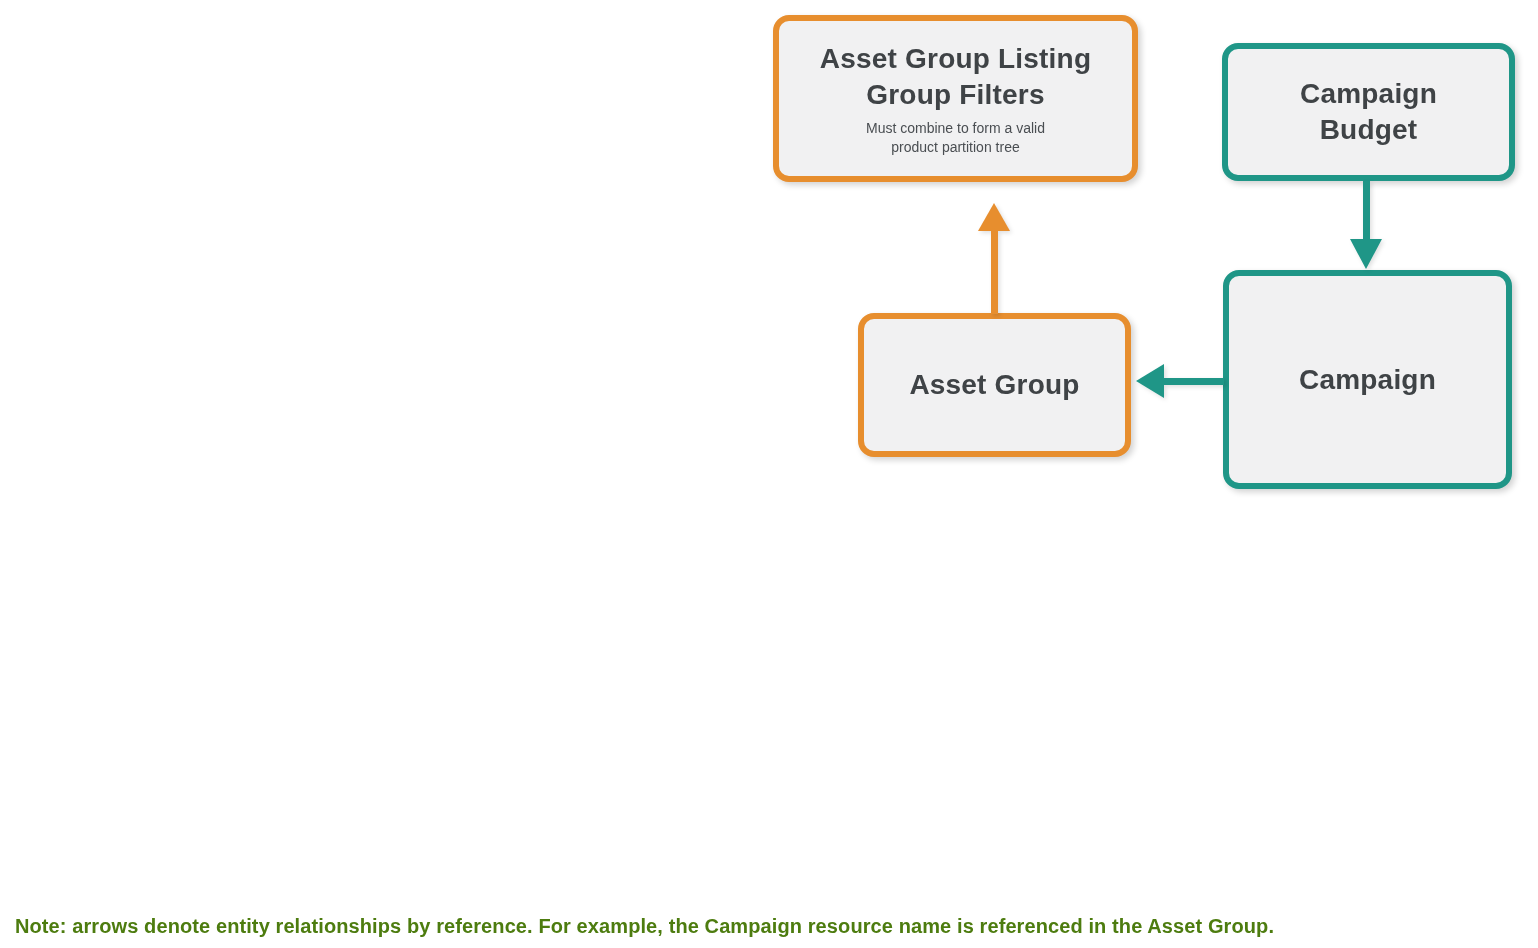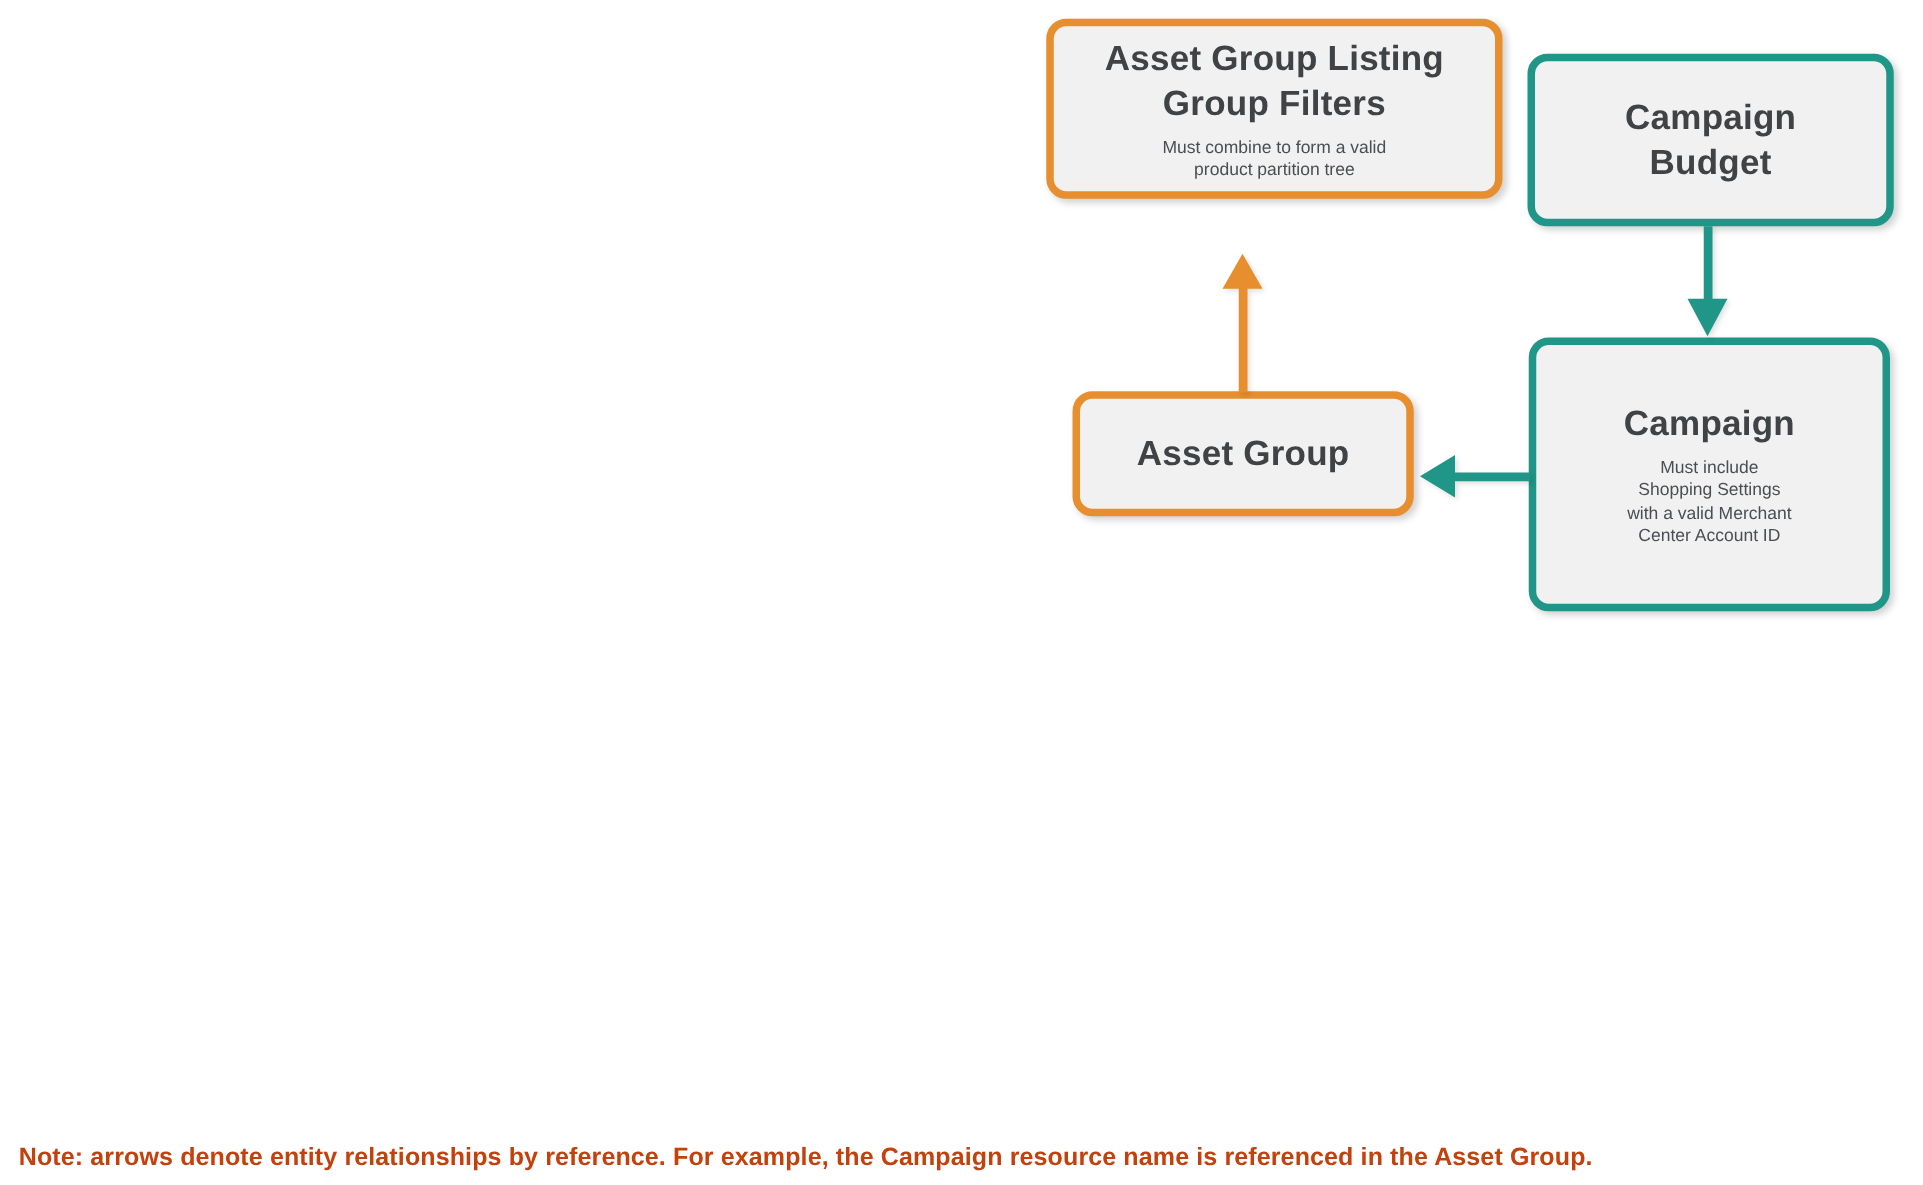--- a/index.html
+++ b/index.html
@@ -31,23 +31,23 @@
     letter-spacing: 0.2px;
   }
   .box-subtitle {
     font-size: 14px;
     line-height: 1.32;
     color: #4A4E52;
     white-space: pre-line;
     margin-top: 7px;
   }
 
-  .box-filters        { left: 837px;  top: 15px;  width: 365px; height: 144px; }
+  .box-filters        { left: 773px;  top: 15px;  width: 365px; height: 167px; }
   .box-campaign-budget{ left: 1222px; top: 43px;  width: 293px; height: 138px; }
-  .box-asset-group    { left: 858px;  top: 313px; width: 273px; height: 100px; }
+  .box-asset-group    { left: 858px;  top: 313px; width: 273px; height: 144px; }
   .box-campaign       { left: 1223px; top: 270px; width: 289px; height: 219px; }
 
   
   .arrow { position: absolute; filter: drop-shadow(2px 2px 2px rgba(0,0,0,0.12)); }
   .shaft { position: absolute; background: #999; }
   .head  { position: absolute; width: 0; height: 0; }
 
   .arrow-up { left: 978px; top: 203px; width: 32px; height: 111px; }
   .arrow-up .head {
     left: 0; top: 0;
@@ -74,21 +74,21 @@
     border-right: 28px solid #999;
   }
   .arrow-left .shaft { left: 26px; top: 13.5px; width: 62px; height: 7px; }
 
   
   .note {
     position: absolute;
     left: 15px; top: 915px;
     font-size: 20px;
     font-weight: bold;
-    color: #c2410c;
+    color: #4d7c0f;
     letter-spacing: 0.1px;
   }
 </style>
 </head>
 <body>
 
 <div class="canvas">
 
   <div class="box box-filters" style="border-color: rgb(231, 142, 46);">
     <div class="box-title">Asset Group Listing
@@ -101,24 +101,20 @@
     <div class="box-title">Campaign
 Budget</div>
   </div>
 
   <div class="box box-asset-group" style="border-color: rgb(231, 142, 46);">
     <div class="box-title">Asset Group</div>
   </div>
 
   <div class="box box-campaign" style="border-color: rgb(31, 150, 135);">
     <div class="box-title">Campaign</div>
-    <div class="box-subtitle">Must include
-Shopping Settings
-with a valid Merchant
-Center Account ID</div>
   </div>
 
   <div class="arrow arrow-up">
     <div class="head" style="border-bottom-color: rgb(231, 142, 46);"></div>
     <div class="shaft" style="background: rgb(231, 142, 46);"></div>
   </div>
 
   <div class="arrow arrow-down">
     <div class="shaft" style="background: rgb(31, 150, 135);"></div>
     <div class="head" style="border-top-color: rgb(31, 150, 135);"></div>

